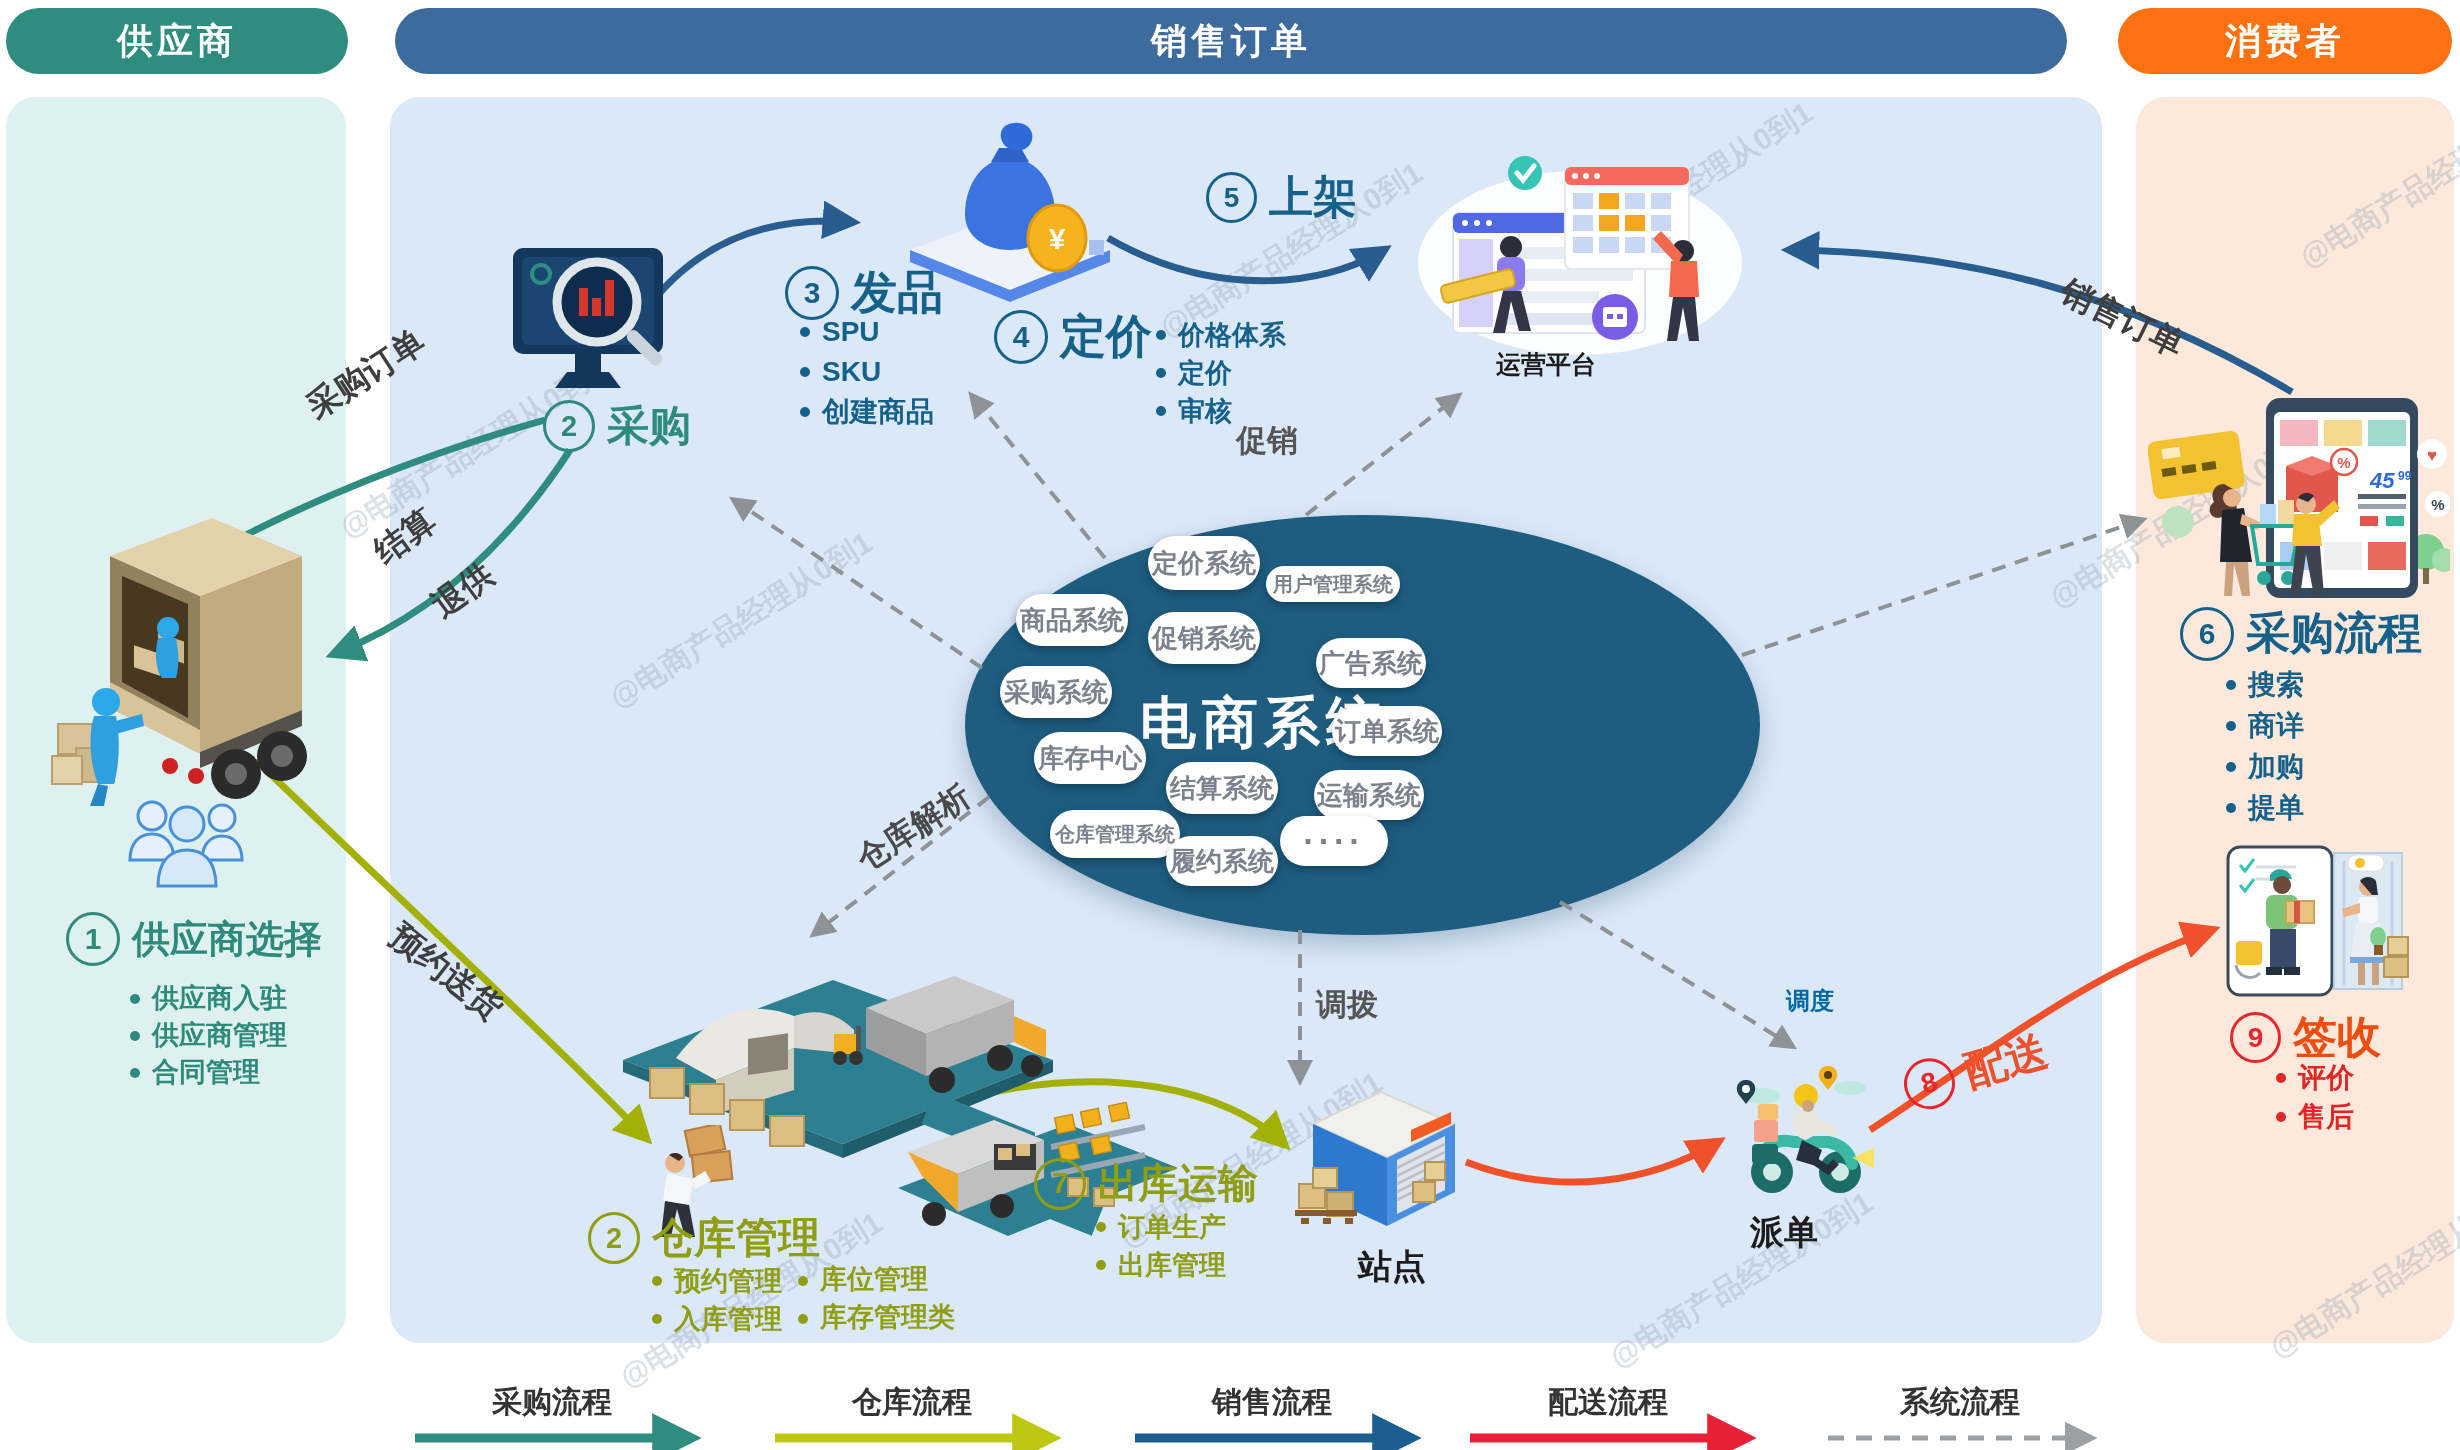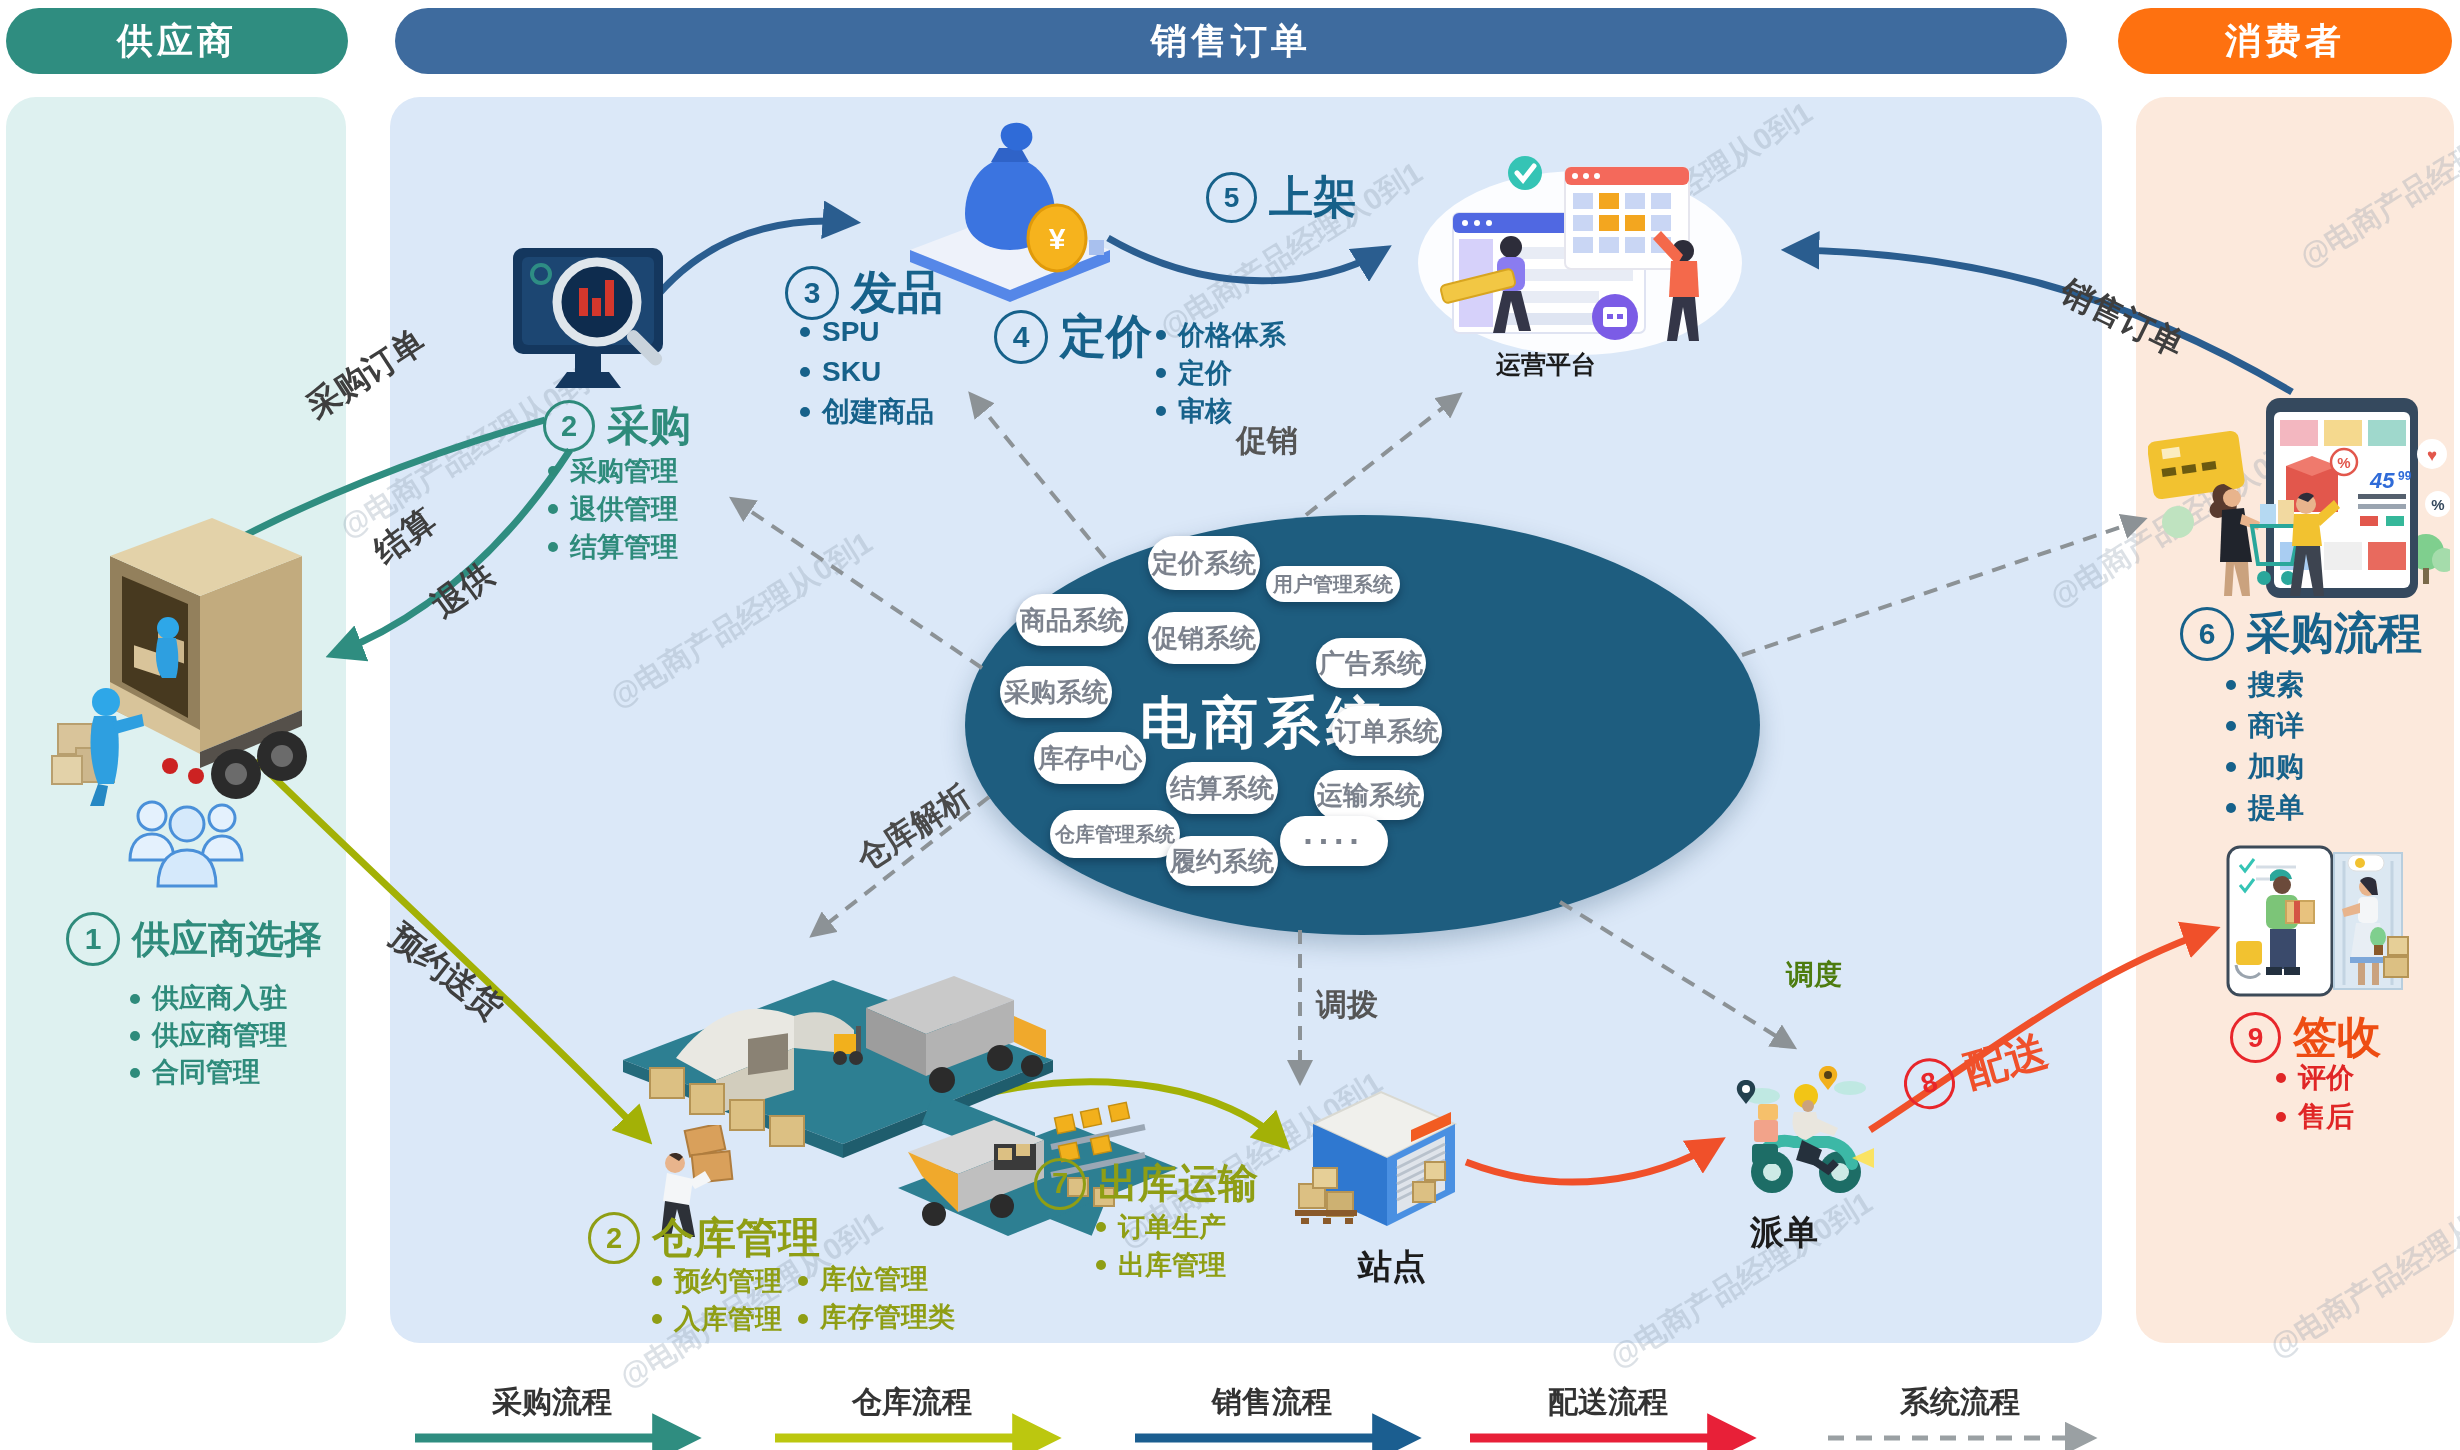--- a/index.html
+++ b/index.html
@@ -490,34 +490,20 @@
     <div class="brow">
         <span class="dot"></span>
         <span>合同管理</span>
       </div>
   </div>
 
   <div class="stephead teal" style="left:543px;top:398px;">
     <div class="numc" style="width:46px;height:46px;font-size:29px;">2</div>
     <div style="font-size:42px;">采购</div>
   </div>
-  <div class="blist teal" style="left:548px;top:452px;font-size:27px;line-height:38px;">
-    <div class="brow">
-        <span class="dot"></span>
-        <span>采购管理</span>
-      </div>
-    <div class="brow">
-        <span class="dot"></span>
-        <span>退供管理</span>
-      </div>
-    <div class="brow">
-        <span class="dot"></span>
-        <span>结算管理</span>
-      </div>
-  </div>
 
   <div class="stephead olive" style="left:588px;top:1210px;">
     <div class="numc" style="width:46px;height:46px;font-size:29px;">2</div>
     <div style="font-size:42px;">仓库管理</div>
   </div>
   <div class="blist olive" style="left:652px;top:1262px;font-size:27px;line-height:38px;">
     <div class="brow">
         <span class="dot"></span>
         <span>预约管理</span>
       </div>
@@ -638,21 +624,21 @@
       </div>
   </div>
 
   <div class="flabel" style="left:300px;top:352px;font-size:33px;transform:rotate(-33deg);">采购订单</div>
   <div class="flabel" style="left:372px;top:514px;font-size:33px;transform:rotate(-36deg);">结算</div>
   <div class="flabel" style="left:430px;top:568px;font-size:33px;transform:rotate(-36deg);">退供</div>
   <div class="flabel" style="left:380px;top:950px;font-size:33px;transform:rotate(38deg);">预约送货</div>
   <div class="flabel" style="left:850px;top:806px;font-size:32px;transform:rotate(-33deg);color:#4a4a4a;">仓库解析</div>
   <div class="flabel" style="left:1236px;top:420px;font-size:31px;color:#555;">促销</div>
   <div class="flabel" style="left:1316px;top:984px;font-size:31px;color:#555;">调拨</div>
-  <div class="flabel" style="left:1786px;top:956px;font-size:28px;color:#4d7c0f;">调度</div>
+  <div class="flabel" style="left:1786px;top:985px;font-size:24px;color:#0369a1;">调度</div>
   <div class="flabel" style="left:2056px;top:296px;font-size:33px;transform:rotate(26deg);">销售订单</div>
   <div class="plain-label" style="left:1496px;top:348px;font-size:25px;">运营平台</div>
   <div class="plain-label" style="left:1358px;top:1244px;font-size:34px;">站点</div>
   <div class="plain-label" style="left:1750px;top:1196px;font-size:34px;margin-top:14px;">派单</div>
 
   <div class="legend-label" style="left:552px;">采购流程</div>
   <div class="legend-label" style="left:912px;">仓库流程</div>
   <div class="legend-label" style="left:1272px;">销售流程</div>
   <div class="legend-label" style="left:1608px;">配送流程</div>
   <div class="legend-label" style="left:1960px;">系统流程</div>

